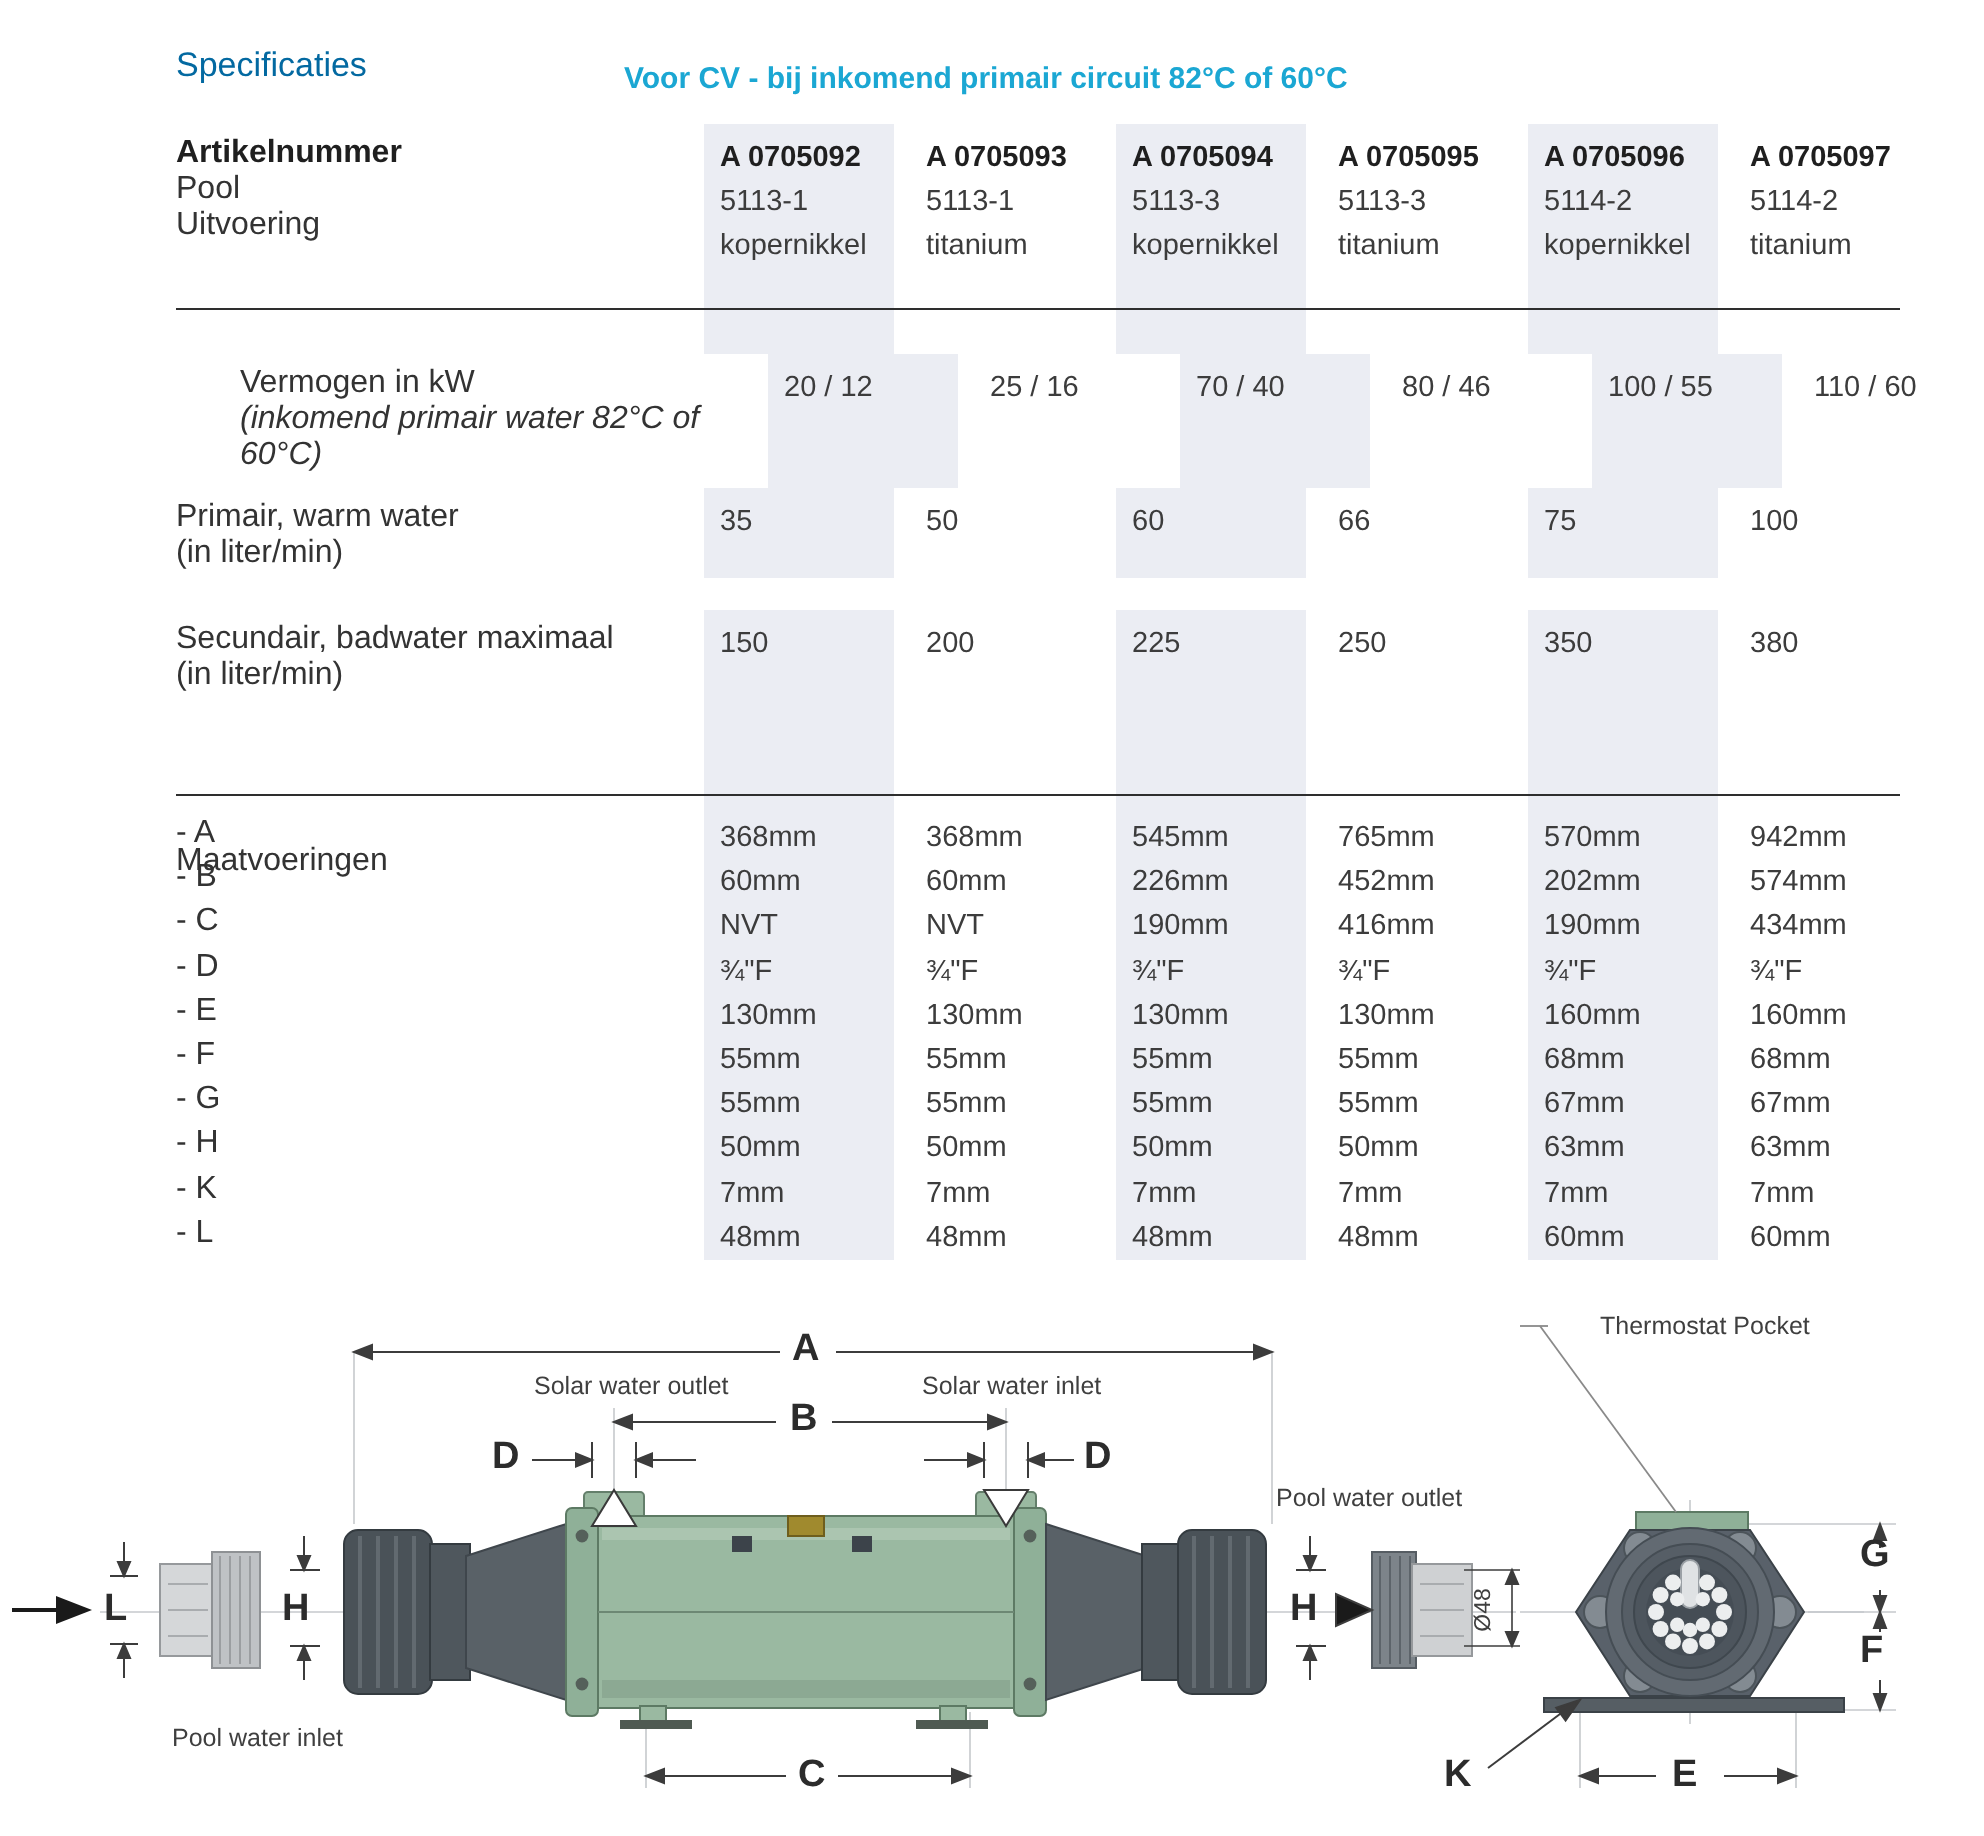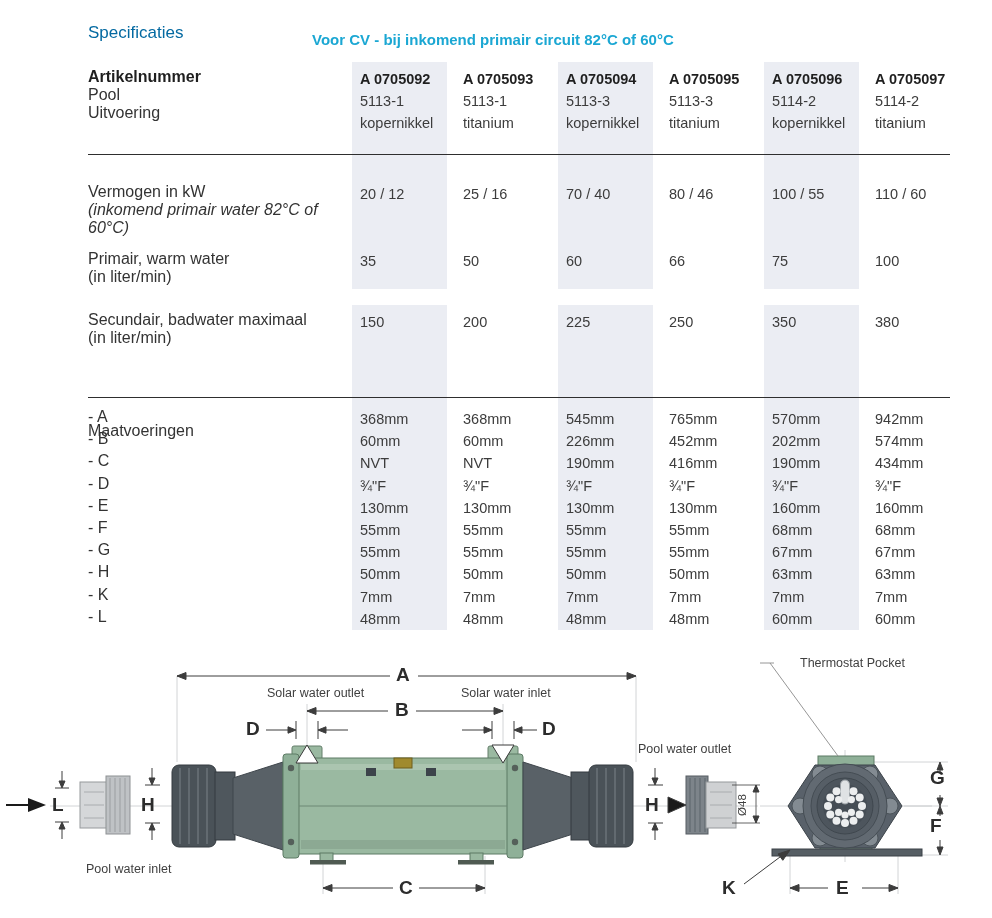--- a/index.html
+++ b/index.html
@@ -15,21 +15,21 @@
   .cell{flex:0 0 103px;width:103px;font-size:14.5px;line-height:22px;color:#3c3c3c;padding-left:8px;}
   .cell:last-child{flex-basis:83px;width:83px;}
   .label-cell{flex:0 0 264px;width:264px;padding-left:0;color:#333;}
   
   .row > div:nth-child(2), .row > div:nth-child(4), .row > div:nth-child(6){
     background-image:linear-gradient(#ebedf3,#ebedf3);
     background-size:95px 100%;background-repeat:no-repeat;background-position:0 0;}
   .row.header{height:93px;border-bottom:1.5px solid #2e2e2e;}
   .row.header .cell,.row.header .label-cell,.row.spec .cell,.row.spec .label-cell{padding-top:6px;}
   .row.sp1{height:22px;}
-  .row.spec1{height:67px;}
+  .row.spec1{height:67px;margin-left:32px;}
   .row.spec2{height:45px;}
   .row.spec3{height:63px;margin-top:16px;}
   .row.section{height:30px;border-bottom:1.5px solid #2e2e2e;}
   .row.section .label-cell{padding-top:8px;margin-top:46px;}
   .row.sp2{height:10px;}
   .row.dim{height:22.2px;}
   .hl{display:block;}
   .bold{font-weight:bold;color:#1f1f1f;}
   .it{font-style:italic;}
 

